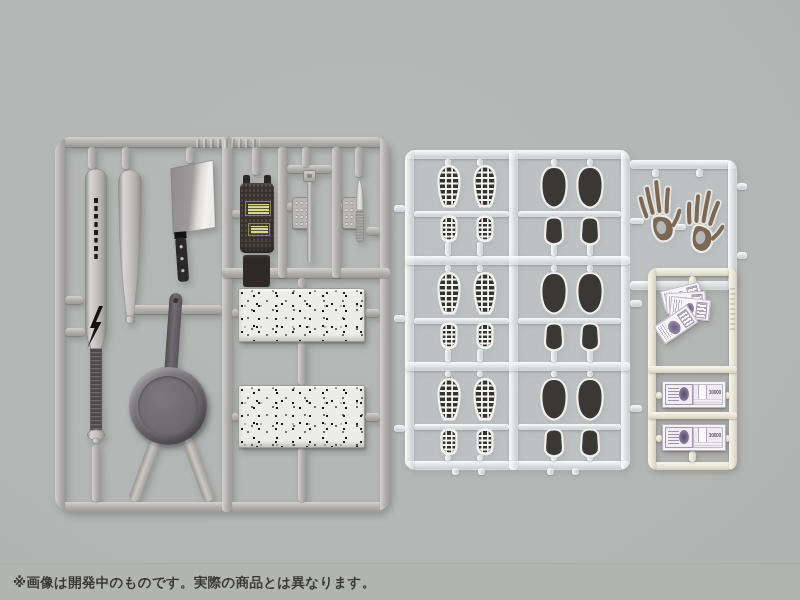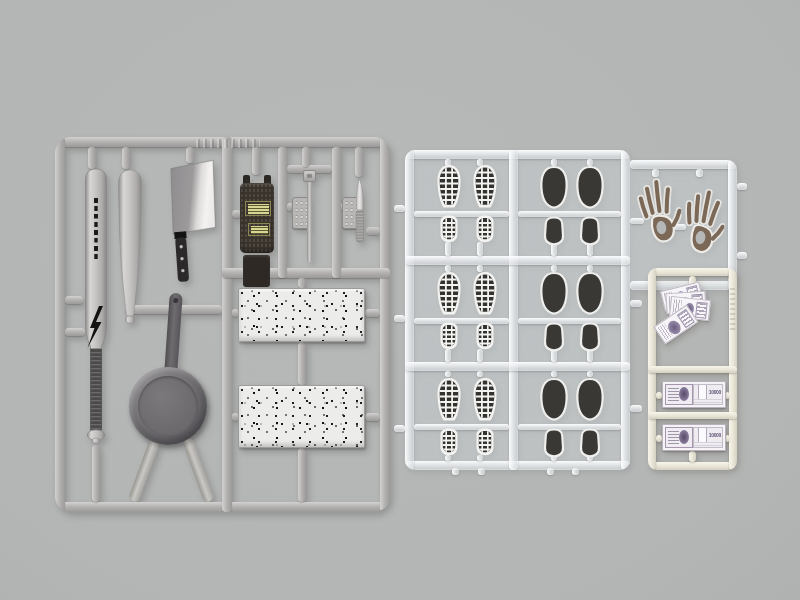--- a/index.html
+++ b/index.html
@@ -453,13 +453,16 @@
           <div class="b-portrait"></div>
         </div>
       <div class="b-stack">
         <div class="b-band"></div>
         <span class="denom">10000</span>
         <div class="b-edges"></div>
       </div>
     </div>
   </div>
 
+  <div class="caption-bar">
+    <div class="caption-text">※画像は開発中のものです。実際の商品とは異なります。</div>
+  </div>
 </div>
 
 </body></html>

